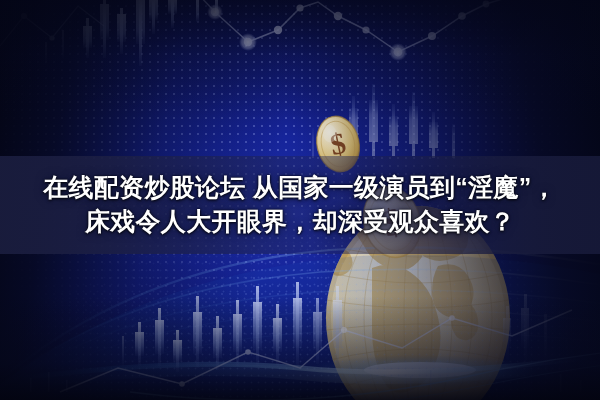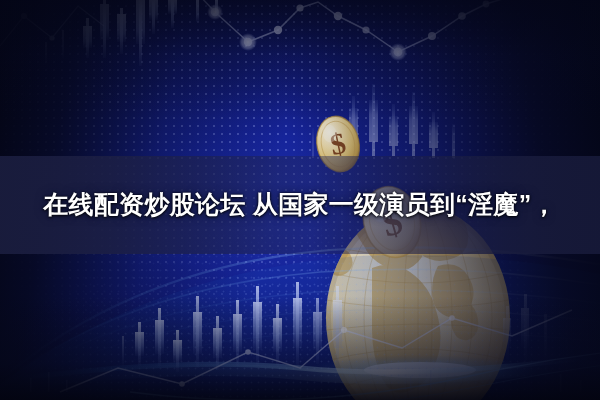--- a/index.html
+++ b/index.html
@@ -373,15 +373,16 @@
 
   <div class="layer" id="bg-vign-left"></div>
   <div class="layer" id="bg-vign-right"></div>
   <div class="layer" id="bg-vign-top"></div>
   <div class="layer" id="bg-vign-bot"></div>
 
   <div id="text-band"></div>
 
   <div id="title-block">
     <div class="title-line">在线配资炒股论坛 从国家一级演员到“淫魔”，</div>
+    <div class="title-line">床戏令人大开眼界，却深受观众喜欢？</div>
   </div>
 
 </div>
 
 </body></html>

